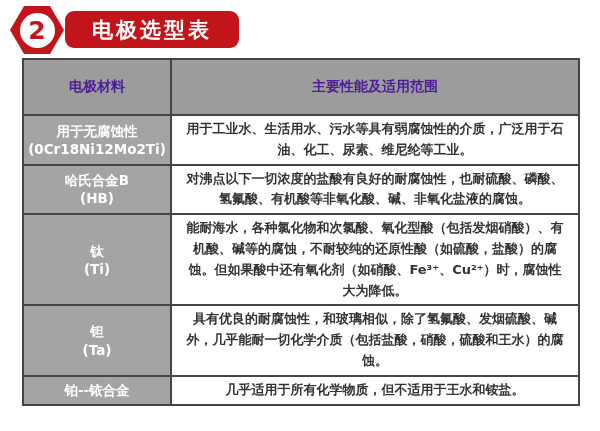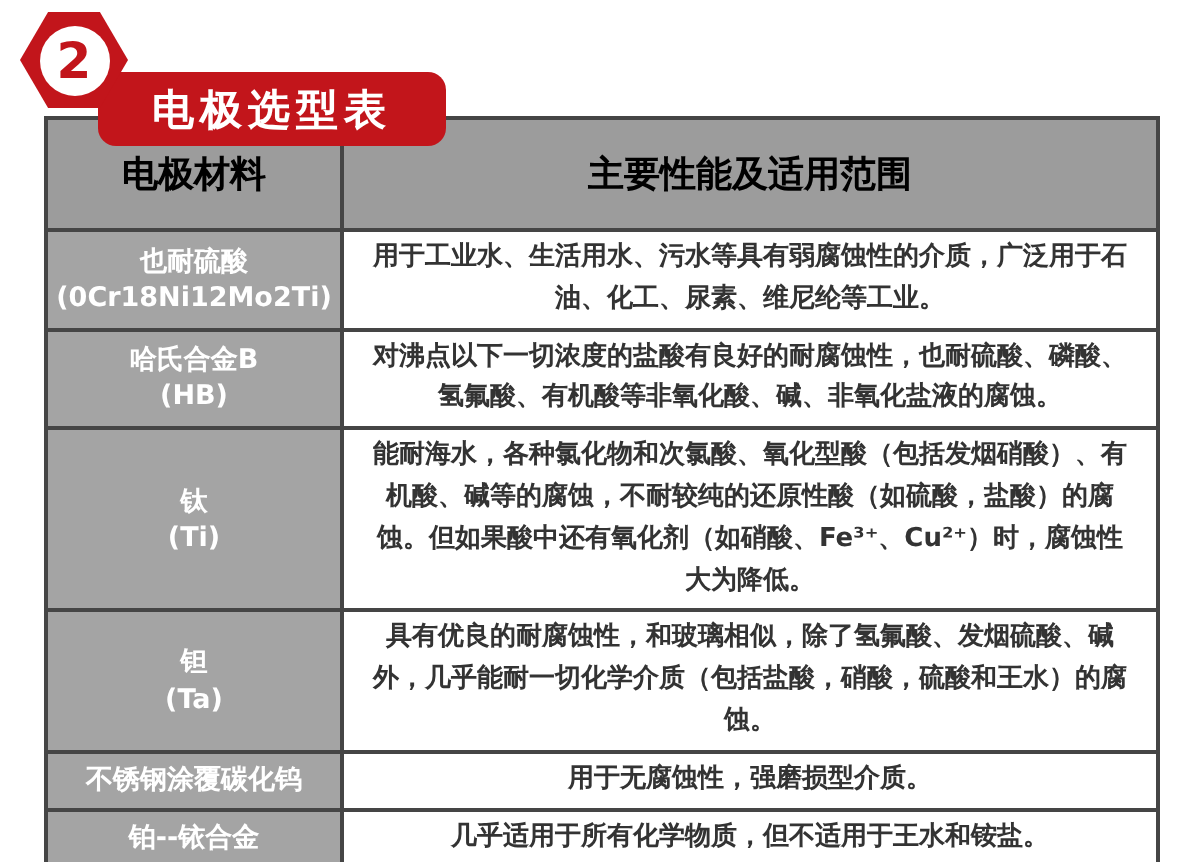--- a/index.html
+++ b/index.html
@@ -14,31 +14,31 @@
   .page{position:relative;width:600px;height:431px;background:#ffffff;overflow:hidden;}
 
   
   .badge{position:absolute;left:10px;top:6px;width:54px;height:48px;z-index:2;}
   .hex{width:100%;height:100%;background:var(--accent-red);
        clip-path:polygon(26% 0,74% 0,100% 50%,74% 100%,26% 100%,0 50%);
        display:flex;align-items:center;justify-content:center;}
   .badge-circle{width:35px;height:35px;background:#ffffff;border-radius:50%;
        display:flex;align-items:center;justify-content:center;
        color:var(--accent-red);font-weight:bold;font-size:25px;line-height:1;}
-  .title-banner{position:absolute;left:49px;top:11px;width:174px;height:37px;
+  .title-banner{position:absolute;left:65px;top:11px;width:174px;height:37px;
        background:var(--accent-red);border-radius:9px;z-index:1;
        display:flex;align-items:center;justify-content:center;
-       color:#ffffff;font-size:21px;font-weight:bold;letter-spacing:3px;margin-top:25px;}
+       color:#ffffff;font-size:21px;font-weight:bold;letter-spacing:3px;}
 
   
   table.electrode-table{position:absolute;left:22px;top:58px;width:558px;
        border-collapse:collapse;table-layout:fixed;}
   .electrode-table th,.electrode-table td{border:2px solid var(--border-dark);}
-  .electrode-table th{background:var(--header-gray);color:#000000;
-       font-size:18px;font-weight:bold;height:24px;padding:15px;}
+  .electrode-table th{background:var(--header-gray);color:#4c1d95;
+       font-size:14px;font-weight:bold;height:24px;padding:15px;}
   .electrode-table th.col-material{width:116px;}
   td.material-cell{background:var(--cell-gray);color:#ffffff;font-weight:bold;
        text-align:center;font-size:13.5px;line-height:1.35;padding:4px 2px;
        vertical-align:middle;}
   td.desc-cell{background:#ffffff;color:var(--body-text);font-weight:bold;
        font-size:13px;line-height:1.6;padding:3px 10px;vertical-align:middle;
        text-align:center;}
 </style>
 </head>
 <body>
@@ -58,21 +58,21 @@
   <table class="electrode-table">
     <thead>
       <tr>
         <th class="col-material">电极材料</th>
         <th class="col-desc">主要性能及适用范围</th>
       </tr>
     </thead>
     <tbody>
         <tr>
           <td class="material-cell">
-            <div>也耐硫酸</div>
+            <div>用于无腐蚀性</div>
             <div>(0Cr18Ni12Mo2Ti)</div>
           </td>
           <td class="desc-cell">用于工业水、生活用水、污水等具有弱腐蚀性的介质，广泛用于石油、化工、尿素、维尼纶等工业。</td>
         </tr>
         <tr>
           <td class="material-cell">
             <div>哈氏合金B</div>
             <div>(HB)</div>
           </td>
           <td class="desc-cell">对沸点以下一切浓度的盐酸有良好的耐腐蚀性，也耐硫酸、磷酸、氢氟酸、有机酸等非氧化酸、碱、非氧化盐液的腐蚀。</td>
@@ -86,26 +86,20 @@
         </tr>
         <tr>
           <td class="material-cell">
             <div>钽</div>
             <div>(Ta)</div>
           </td>
           <td class="desc-cell">具有优良的耐腐蚀性，和玻璃相似，除了氢氟酸、发烟硫酸、碱外，几乎能耐一切化学介质（包括盐酸，硝酸，硫酸和王水）的腐蚀。</td>
         </tr>
         <tr>
           <td class="material-cell">
-            <div>不锈钢涂覆碳化钨</div>
-          </td>
-          <td class="desc-cell">用于无腐蚀性，强磨损型介质。</td>
-        </tr>
-        <tr>
-          <td class="material-cell">
             <div>铂--铱合金</div>
           </td>
           <td class="desc-cell">几乎适用于所有化学物质，但不适用于王水和铵盐。</td>
         </tr>
       </tbody>
   </table>
 
 </div>
 
 </body></html>

